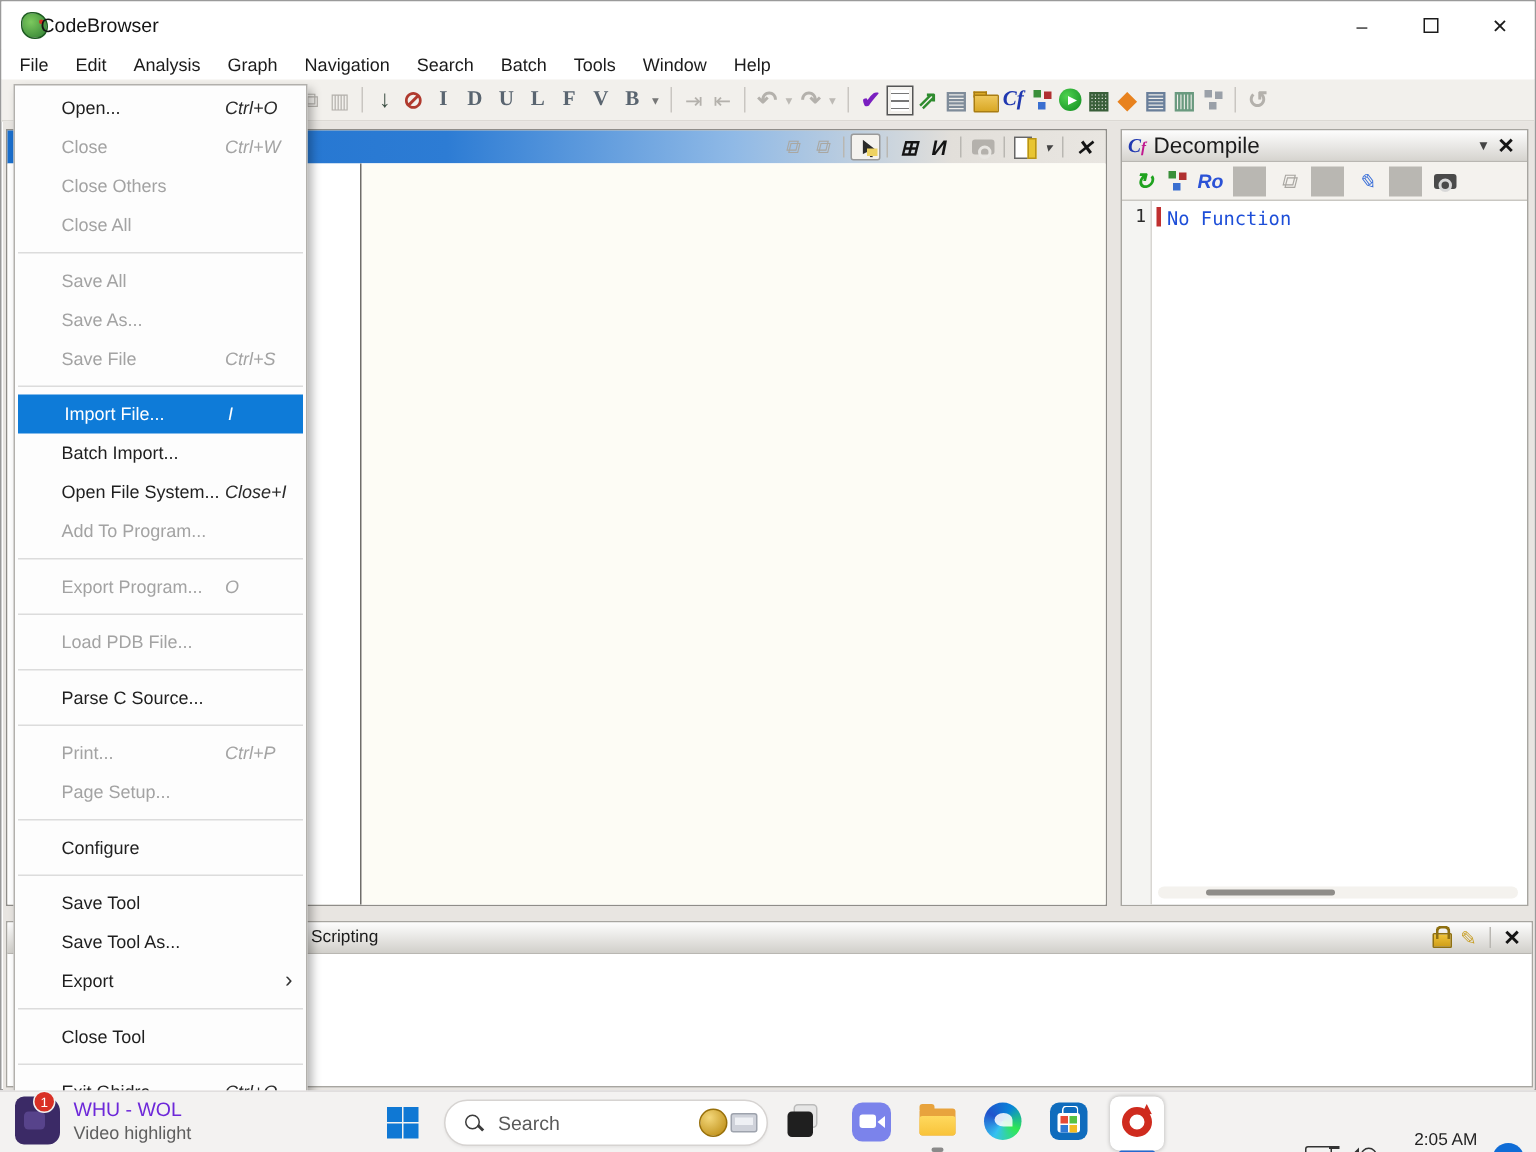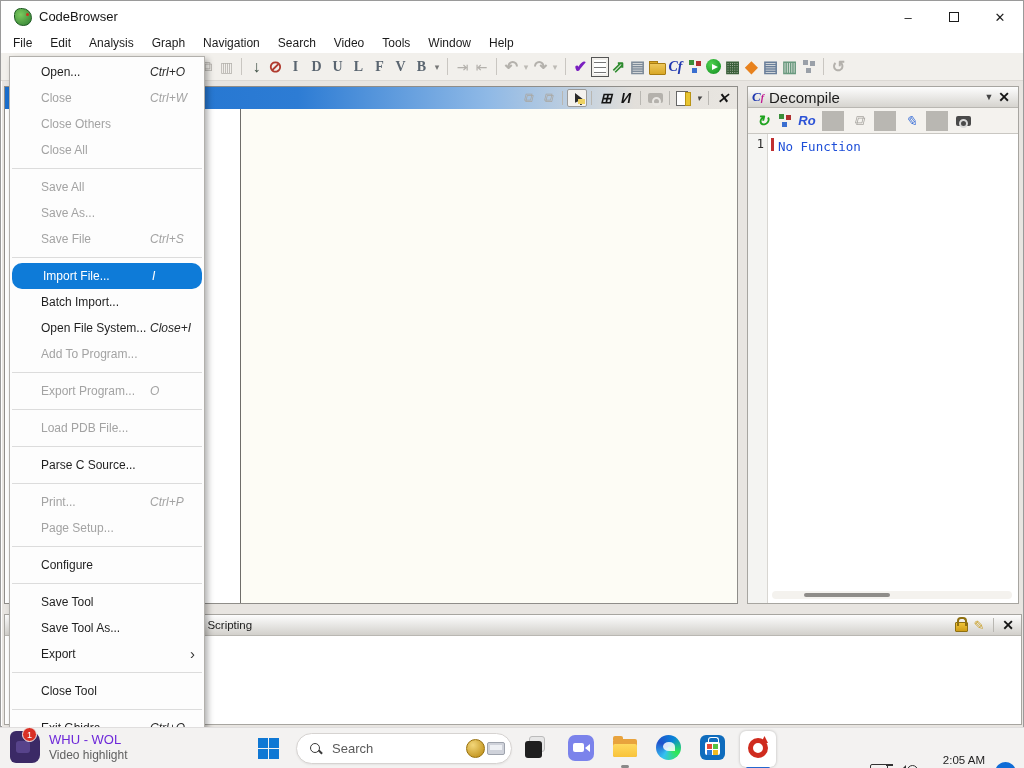--- a/index.html
+++ b/index.html
@@ -4,21 +4,21 @@
 <style>
   * { margin:0; padding:0; box-sizing:border-box; }
   html,body { width:1024px; height:768px; overflow:hidden; font-family:"Liberation Sans", sans-serif; background:#fff; }
   .stage { position:relative; width:1024px; height:768px; overflow:hidden; }
 
   
   .window { position:absolute; left:0; top:0; width:1024px; height:727px; background:#fff; border:1px solid #9a9a9a; }
   .titlebar { position:absolute; left:0; top:0; width:100%; height:32px; background:#fff; display:flex; align-items:center; }
   .app-icon { position:absolute; left:13px; top:7px; width:18px; height:18px; background:radial-gradient(circle at 35% 35%, #7cc95e, #2e7d32); border-radius:40% 60% 50% 55%; border:1px solid #1d5a21; }
   .app-icon::after { content:""; position:absolute; left:11px; top:4px; width:3px; height:3px; background:#d03020; border-radius:50%; }
-  .title-text { position:absolute; left:38px; top:8px; font-size:13px; color:#141414; }
+  .title-text { position:absolute; left:26px; top:8px; font-size:13px; color:#141414; }
   .winbtns { position:absolute; right:0; top:0; height:32px; display:flex; }
   .winbtn { width:46px; height:32px; display:flex; align-items:center; justify-content:center; font-size:13px; color:#1b1b1b; }
   .winbtn .sq { width:10px; height:10px; border:1px solid #1b1b1b; }
 
   .menubar { position:absolute; left:0; top:32px; width:100%; height:20px; background:#fff; display:flex; align-items:center; padding-left:3px; }
   .mbi { font-size:12px; color:#1b1b1b; padding:2px 9px; }
 
   .toolbar { position:absolute; left:0; top:52px; width:100%; height:28px; background:#f2f0ec; border-bottom:1px solid #dcd9d4; display:flex; align-items:center; padding-left:197px; }
   .tbi { position:relative; min-width:19px; height:22px; display:inline-flex; align-items:center; justify-content:center; font-size:14px; color:#555; }
   .tbi .ig { font-style:normal; }
@@ -93,21 +93,21 @@
   .css-lock::after { content:""; position:absolute; left:6px; top:1px; width:6px; height:7px; border:2px solid #8f7011; border-bottom:none; border-radius:4px 4px 0 0; }
   .gold { color:#c9a02a; }
   .cs-body { position:absolute; left:0; top:21px; right:0; bottom:0; background:#fff; }
 
   
   .menu { position:absolute; left:8px; top:55px; width:196px; background:#fdfdfd; border:1px solid #b2b0ac; box-shadow:3px 3px 6px rgba(0,0,0,0.3); z-index:50; padding:2px 0; }
   .mi { position:relative; height:26px; display:flex; align-items:center; font-size:12px; color:#1f1f1f; padding-left:31px; }
   .mi .lab { white-space:nowrap; }
   .mi .sc { position:absolute; left:140px; color:#2a2a2a;font-style:italic; }
   .mi.disabled, .mi.disabled .sc { color:#a3a3a3; }
-  .mi.highlighted { background:#0e7bd8; color:#fff; margin:0 2px; border-radius:10px; }
+  .mi.highlighted { background:#0e7bd8; color:#fff; margin:0 2px; border-radius:0; }
   .mi.highlighted .sc { color:#fff; }
   .mi.separator { height:11px; pointer-events:none; }
   .mi.separator::after { content:""; position:absolute; left:2px; right:2px; top:5px; border-top:1px solid #dcdcdc; }
   .mi.has-submenu::after { content:"›"; position:absolute; right:9px; top:4px; font-size:15px; color:#333; }
 
   
   .taskbar { position:absolute; left:0; top:727px; width:1024px; height:41px; background:#f3f2f1; border-top:1px solid #e0dede; z-index:60; }
   .widget { position:absolute; left:10px; top:3px; display:flex; align-items:center; }
   .widget-icon { position:relative; width:30px; height:32px; background:#3b2a66; border-radius:6px 10px 8px 6px; }
   .widget-icon::after { content:""; position:absolute; left:6px; top:10px; width:14px; height:12px; background:#6a55a4; border-radius:3px; opacity:.6; }
@@ -185,21 +185,21 @@
     </div>
 
     <div class="menubar">
 
     <span class="mbi">File</span>
         <span class="mbi">Edit</span>
         <span class="mbi">Analysis</span>
         <span class="mbi">Graph</span>
         <span class="mbi">Navigation</span>
         <span class="mbi">Search</span>
-        <span class="mbi">Video</span>
+        <span class="mbi">Batch</span>
         <span class="mbi">Tools</span>
         <span class="mbi">Window</span>
         <span class="mbi">Help</span>
       </div>
 
     <div class="toolbar">
 
     <span class="tbi gray">
           <i class="ig">⧉</i>
         </span>

